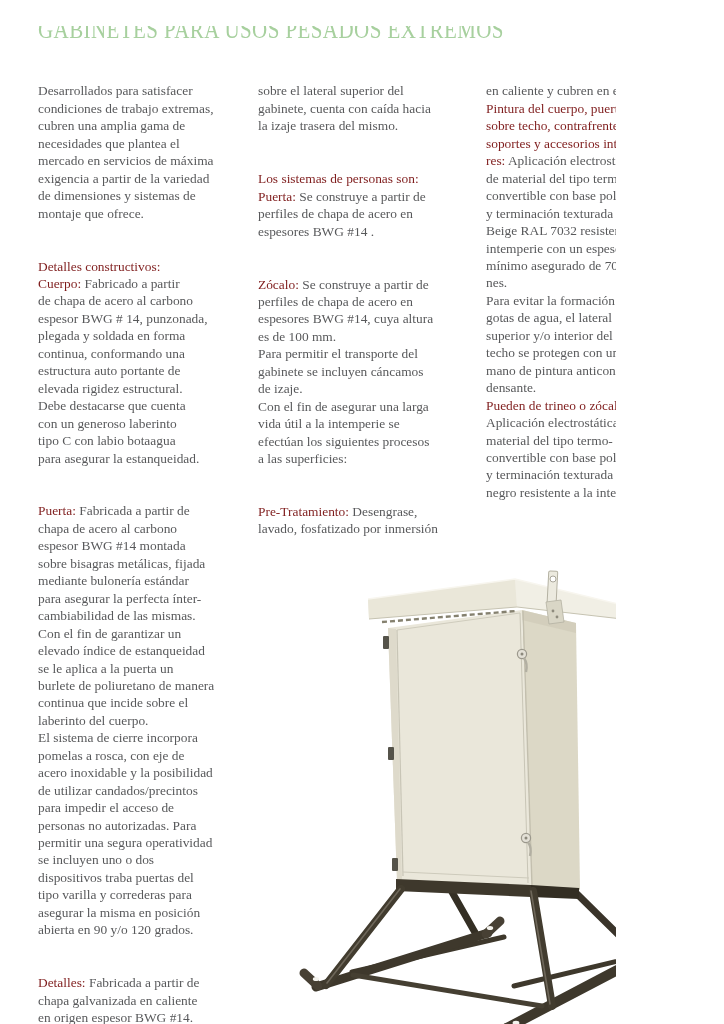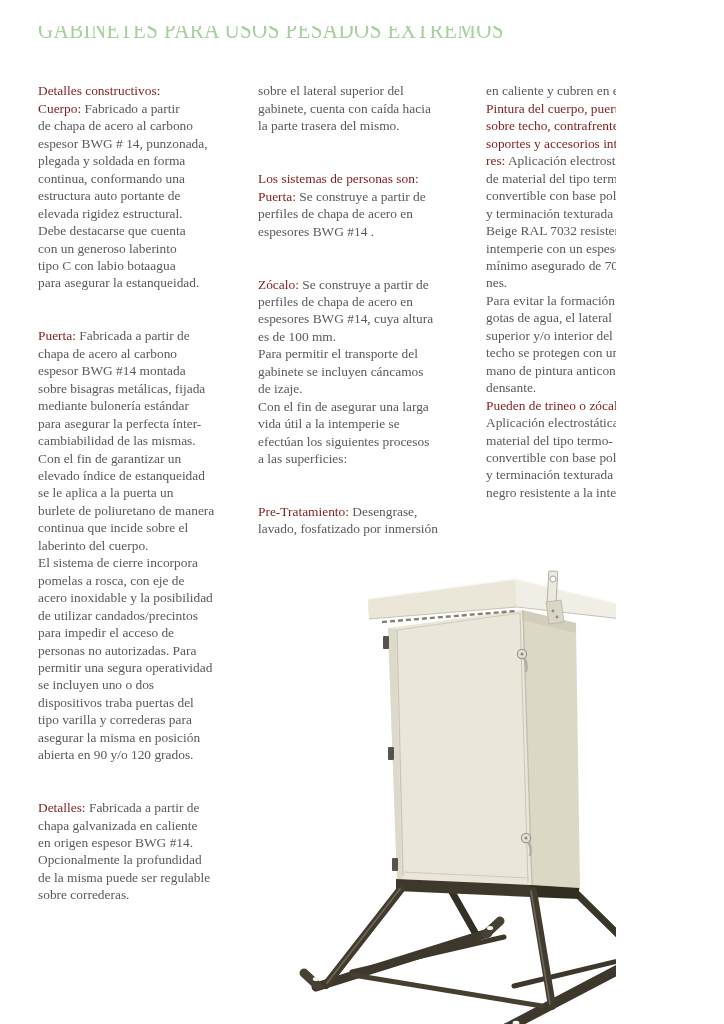--- a/index.html
+++ b/index.html
@@ -18,20 +18,28 @@
   .photo{position:absolute;left:280px;top:540px;}
 </style>
 </head>
 <body>
 
 <div class="page">
 
   <h1 class="title">GABINETES PARA USOS PESADOS EXTREMOS</h1>
 
   <div class="col col1">
+    <p class="blk"><span>Desarrollados para satisfacer
+condiciones de trabajo extremas,
+cubren una amplia gama de
+necesidades que plantea el
+mercado en servicios de máxima
+exigencia a partir de la variedad
+de dimensiones y sistemas de
+montaje que ofrece.</span></p>
     <p class="blk"><span class="g">Detalles constructivos:
 </span><span class="g">Cuerpo:</span><span> Fabricado a partir
 de chapa de acero al carbono
 espesor BWG # 14, punzonada,
 plegada y soldada en forma
 continua, conformando una
 estructura auto portante de
 elevada rigidez estructural.
 Debe destacarse que cuenta
 con un generoso laberinto
@@ -67,21 +75,21 @@
 en origen espesor BWG #14.
 Opcionalmente la profundidad
 de la misma puede ser regulable
 sobre correderas.</span></p>
     
   </div>
 
   <div class="col col2">
     <p class="blk"><span>sobre el lateral superior del
 gabinete, cuenta con caída hacia
-la parte trasera del mismo.</span></p>
+la izaje trasera del mismo.</span></p>
     <p class="blk"><span class="g">Los sistemas de personas son:
 </span><span class="g">Puerta:</span><span> Se construye a partir de
 perfiles de chapa de acero en
 espesores BWG #14 .</span></p>
     <p class="blk"><span class="g">Zócalo:</span><span> Se construye a partir de
 perfiles de chapa de acero en
 espesores BWG #14, cuya altura
 es de 100 mm.
 Para permitir el transporte del
 gabinete se incluyen cáncamos

